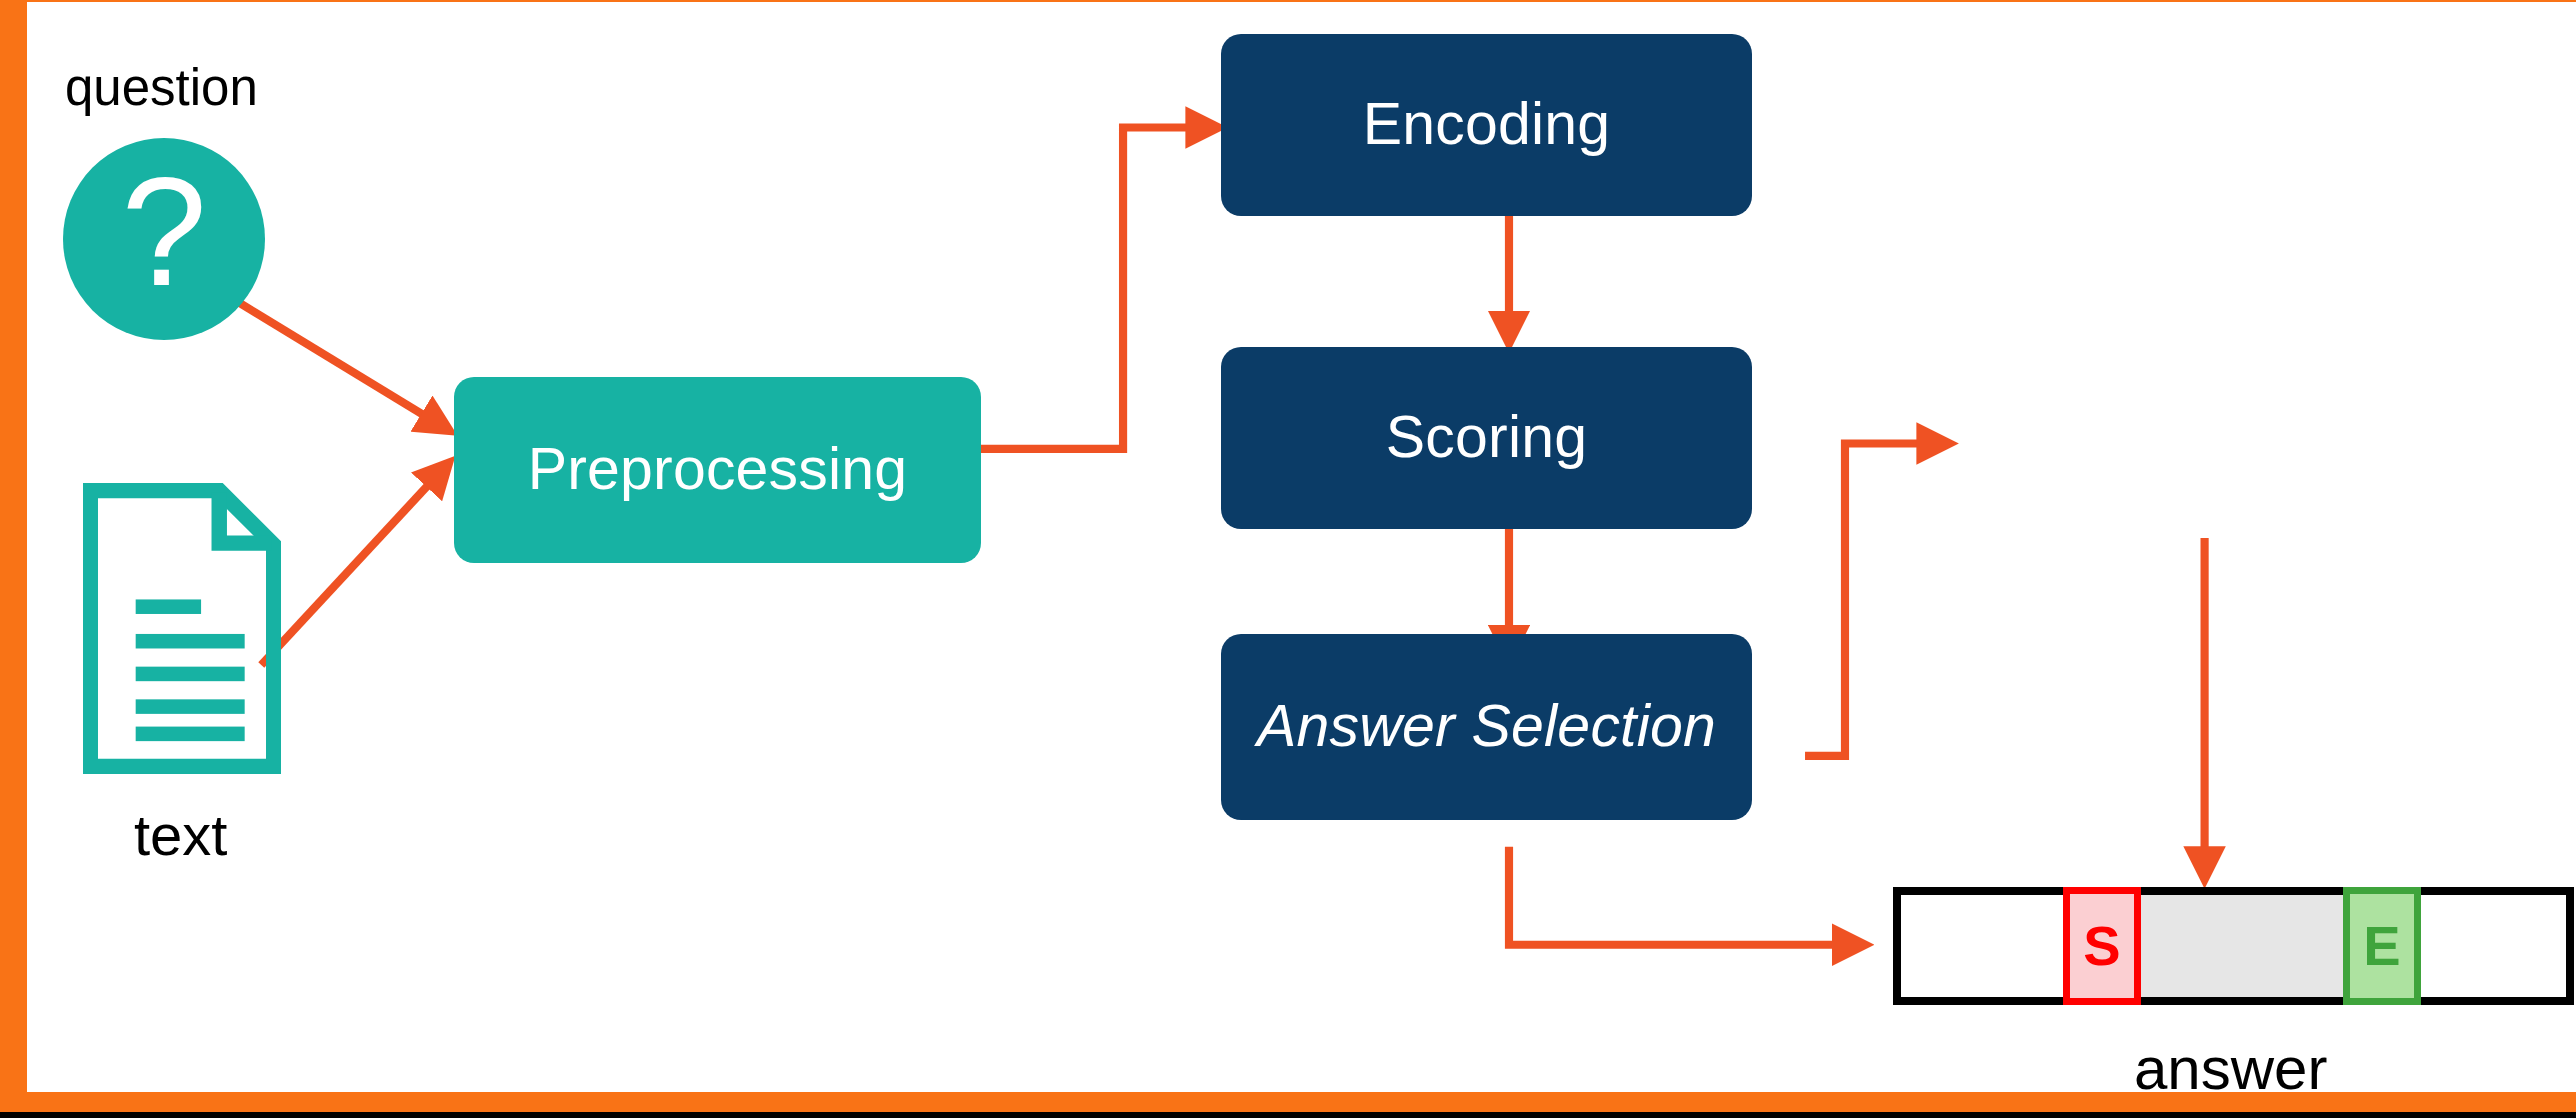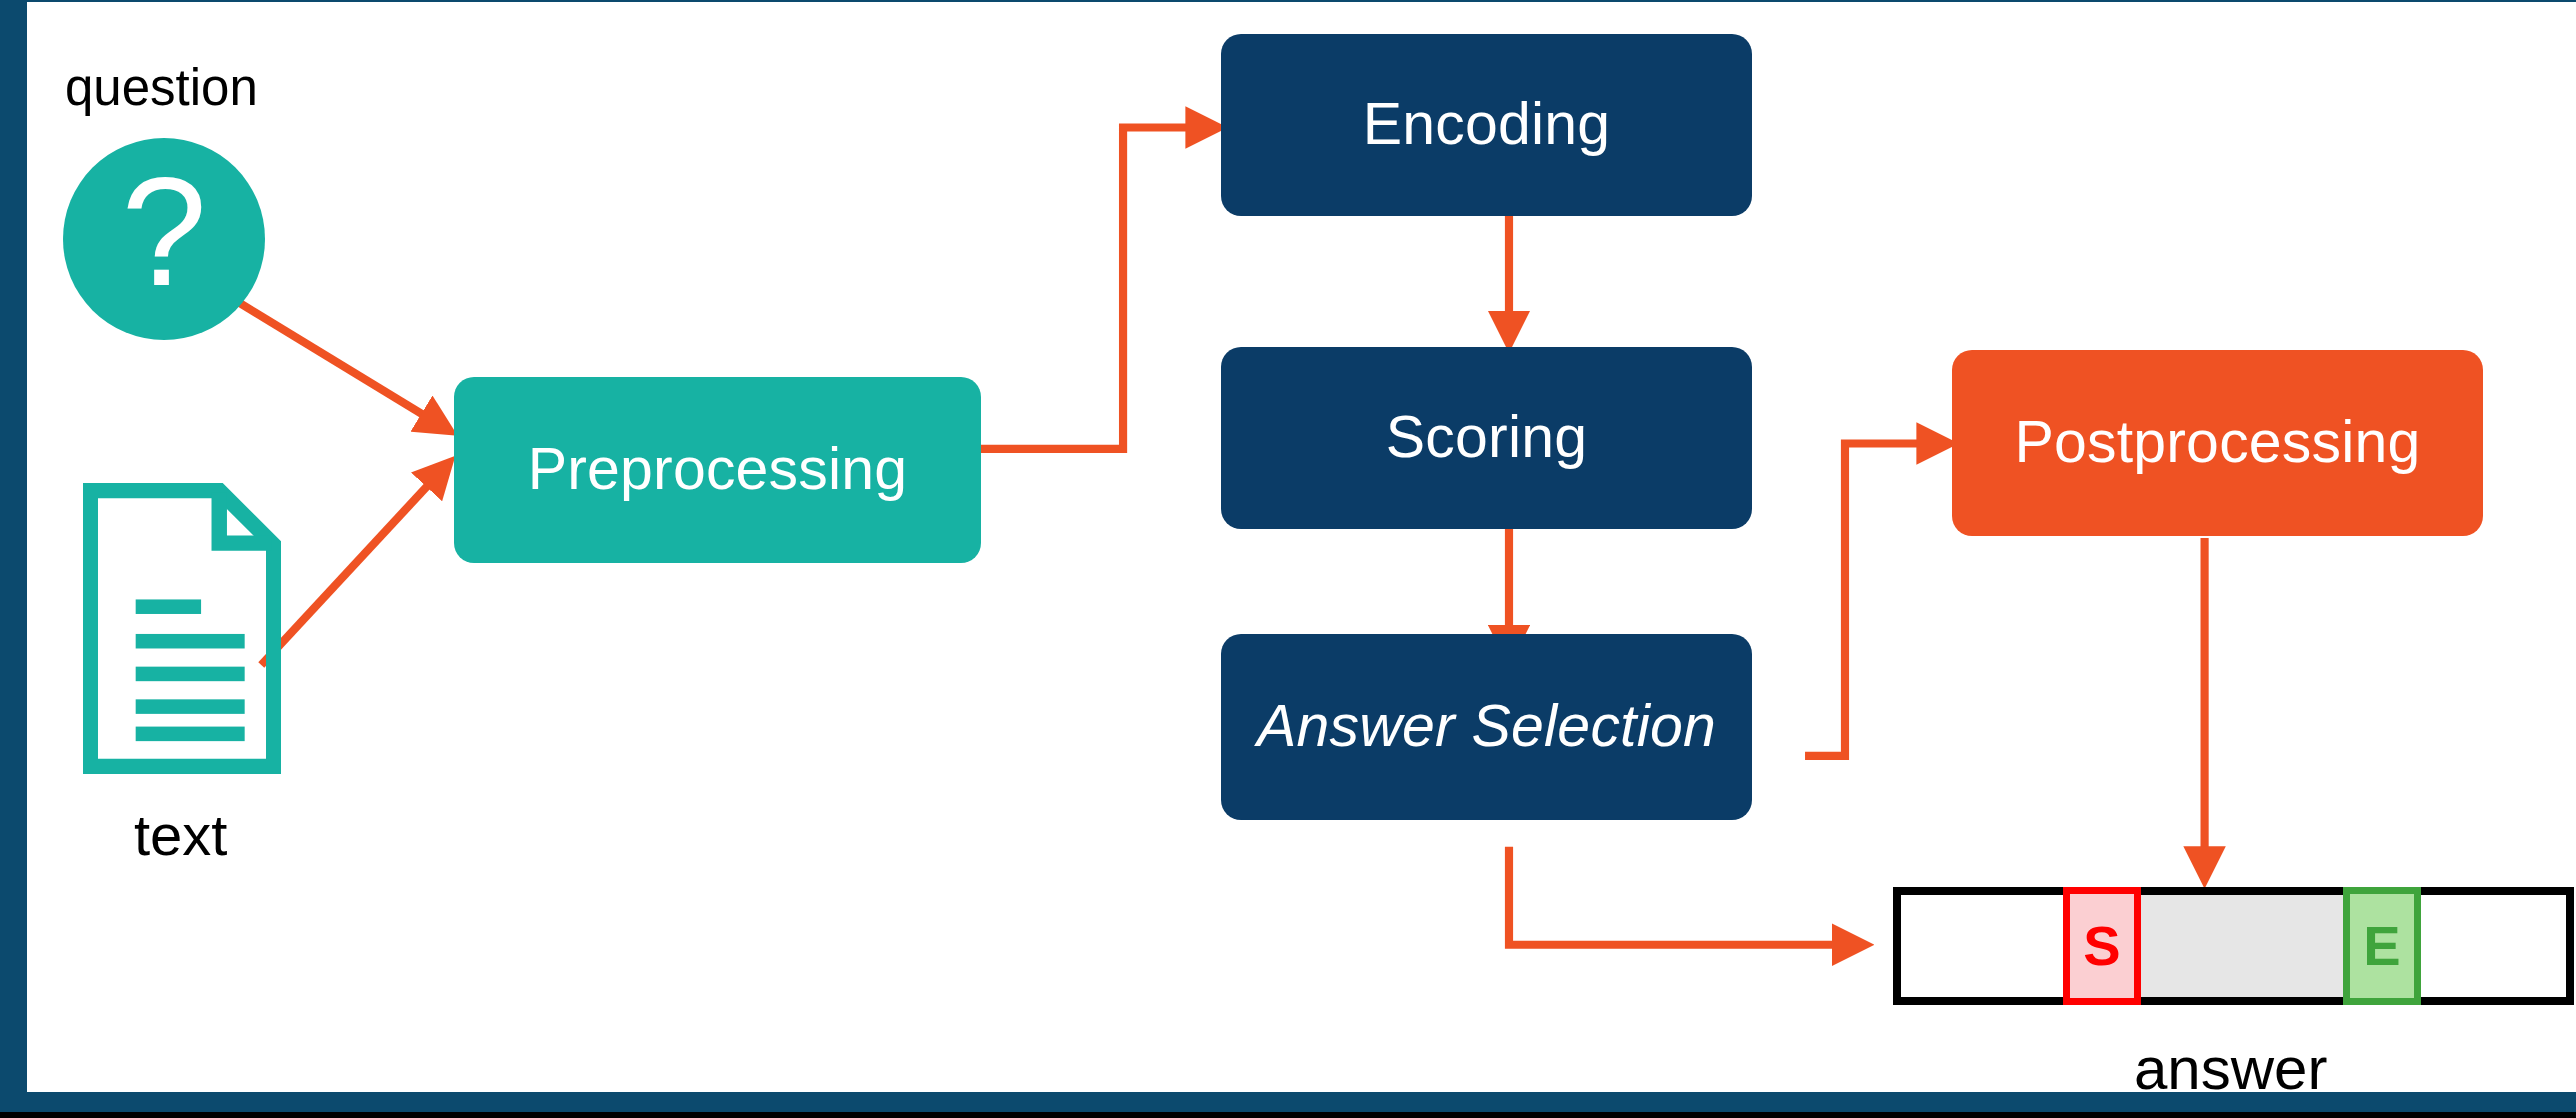--- a/index.html
+++ b/index.html
@@ -11,21 +11,21 @@
     width: 2576px;
     height: 1119px;
     font-family: "Liberation Sans", sans-serif;
     overflow: hidden;
   }
   #frame {
     position: absolute;
     left: 0; top: 0;
     width: 2576px;
     height: 1112px;
-    background: #0c4a6e;
+    background: #f97316;
   }
   #canvas {
     position: absolute;
     left: 27px;
     top: 1.8px;
     width: 2549px;
     height: 1090px;
     background: #ffffff;
     overflow: hidden;
   }
@@ -201,23 +201,20 @@
     </div>
 
     <div class="node navy" style="left:1194px; top:345px; width:531px; height:182px;">
       <span>Scoring</span>
     </div>
 
     <div class="node navy" style="left:1194px; top:632px; width:531px; height:186px;font-style:italic;">
       <span>Answer Selection</span>
     </div>
 
-    <div class="node orange" style="left:1925px; top:348px; width:531px; height:186px;">
-      <span>Postprocessing</span>
-    </div>
 
     <div id="answer-strip">
       <div class="cell blank" style="flex:0 0 162px;"></div>
       <div class="cell start" style="flex:0 0 78px;">S</div>
       <div class="cell span" style="flex:0 0 202px;"></div>
       <div class="cell end" style="flex:0 0 78px;">E</div>
       <div class="cell blank" style="flex:1 1 auto;"></div>
     </div>
     <div id="label-answer">answer</div>
 

